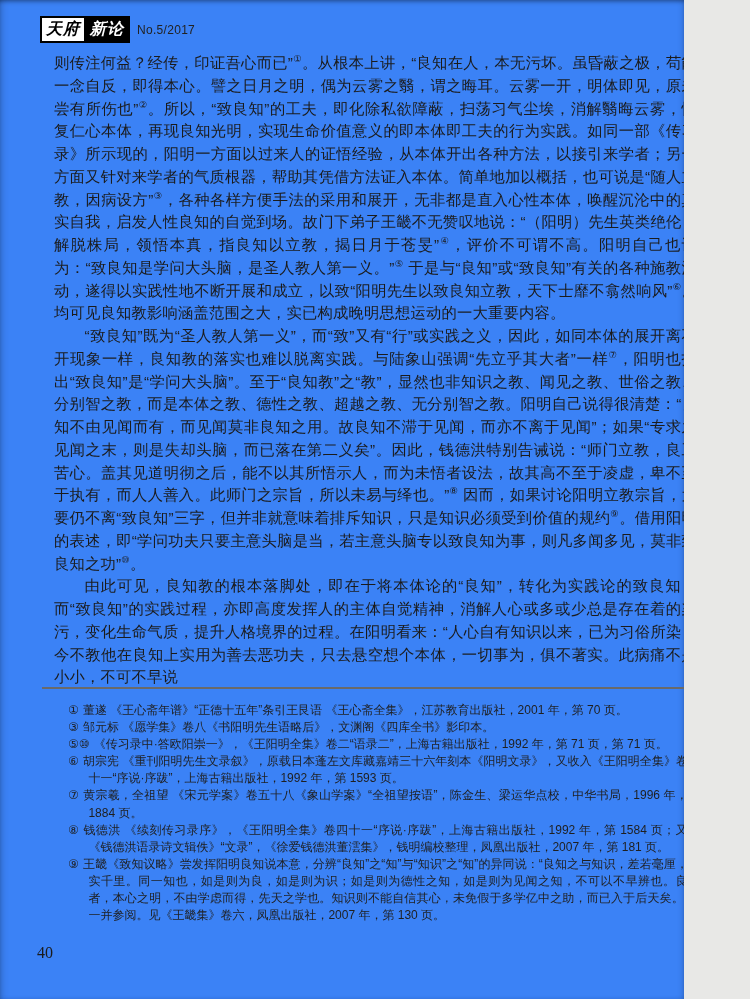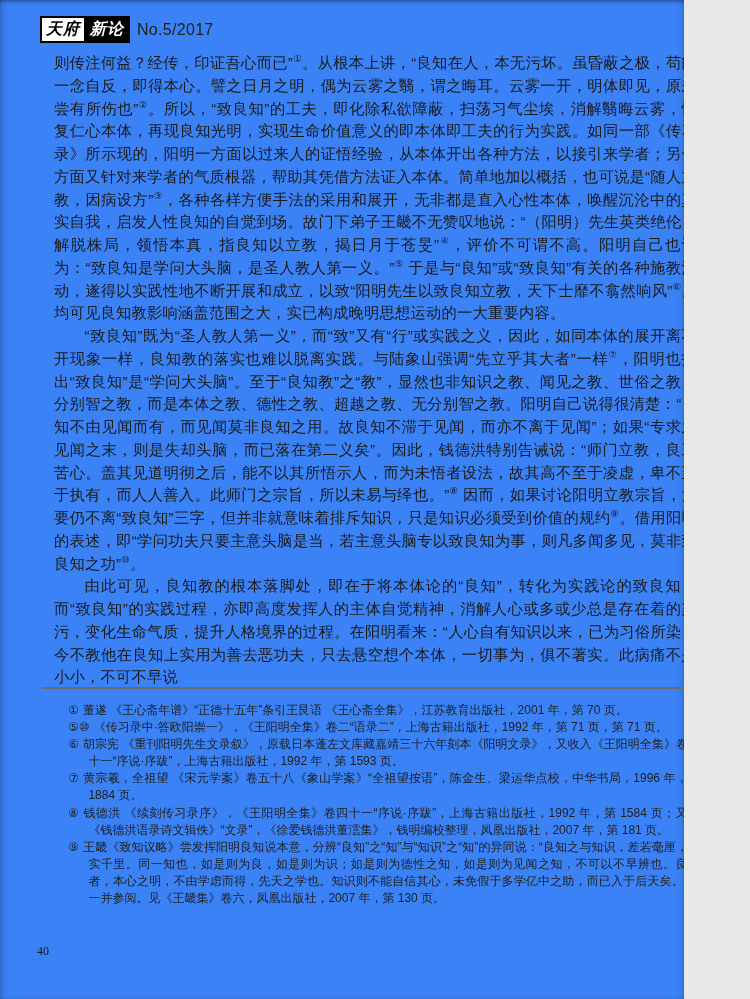--- a/index.html
+++ b/index.html
@@ -28,21 +28,21 @@
   .logo-box {
     font-family: "Liberation Serif", "DejaVu Serif", serif;
     font-weight: bold; font-style: italic;
     font-size: 16px; line-height: 20px;
     padding: 1px 4px 2px 4px;
     letter-spacing: 1px;
     white-space: nowrap;
   }
   .logo-left  { background: #fff; color: #000; border: 2px solid #000; }
   .logo-right { background: #000; color: #fff; border: 2px solid #000; border-left: none; font-family: Liberation Serif, serif; }
-  .issue { font-size: 16px; color: #222; letter-spacing: 0.3px; }
+  .issue { font-size: 12px; color: #222; letter-spacing: 0.3px; }
 
   
   .content {
     position: absolute; top: 52px; left: 54px; width: 643px;
     font-size: 15.3px; line-height: 22.75px;
     color: #1b1b1b;
     text-align: justify;
     letter-spacing: 0.2px;
   }
   .content p { margin: 0; }
@@ -68,21 +68,21 @@
   .footnotes p.footnote {
     margin: 0;
     padding-left: 1.7em;
     text-indent: -1.7em;
   }
   .fn-marker { margin-right: 0.35em; }
 
   
   .page-number {
     position: absolute; left: 37px; top: 944px;
-    font-size: 12px; color: #1b1b1b;
+    font-size: 16px; color: #1b1b1b;
     font-family: "Liberation Serif", "DejaVu Serif", serif;
   }
 </style>
 </head>
 <body>
 
 <div class="page">
 
   <div class="header">
     <div class="logo">
@@ -103,20 +103,23 @@
 
   <div class="separator"></div>
 
   <div class="footnotes">
 
       <p class="footnote">
         <span class="fn-marker">①</span><span>董遂 《王心斋年谱》“正德十五年”条引王艮语 《王心斋全集》，江苏教育出版社，2001 年，第 70 页。</span>
       </p>
 
 
+      <p class="footnote">
+        <span class="fn-marker">③</span><span>邹元标 《愿学集》卷八《书阳明先生语略后》，文渊阁《四库全书》影印本。</span>
+      </p>
 
 
       <p class="footnote">
         <span class="fn-marker">⑤⑩</span><span>《传习录中·答欧阳崇一》，《王阳明全集》卷二“语录二”，上海古籍出版社，1992 年，第 71 页，第 71 页。</span>
       </p>
 
       <p class="footnote">
         <span class="fn-marker">⑥</span><span>胡宗宪 《重刊阳明先生文录叙》，原载日本蓬左文库藏嘉靖三十六年刻本《阳明文录》，又收入《王阳明全集》卷四十一“序说·序跋”，上海古籍出版社，1992 年，第 1593 页。</span>
       </p>
 

